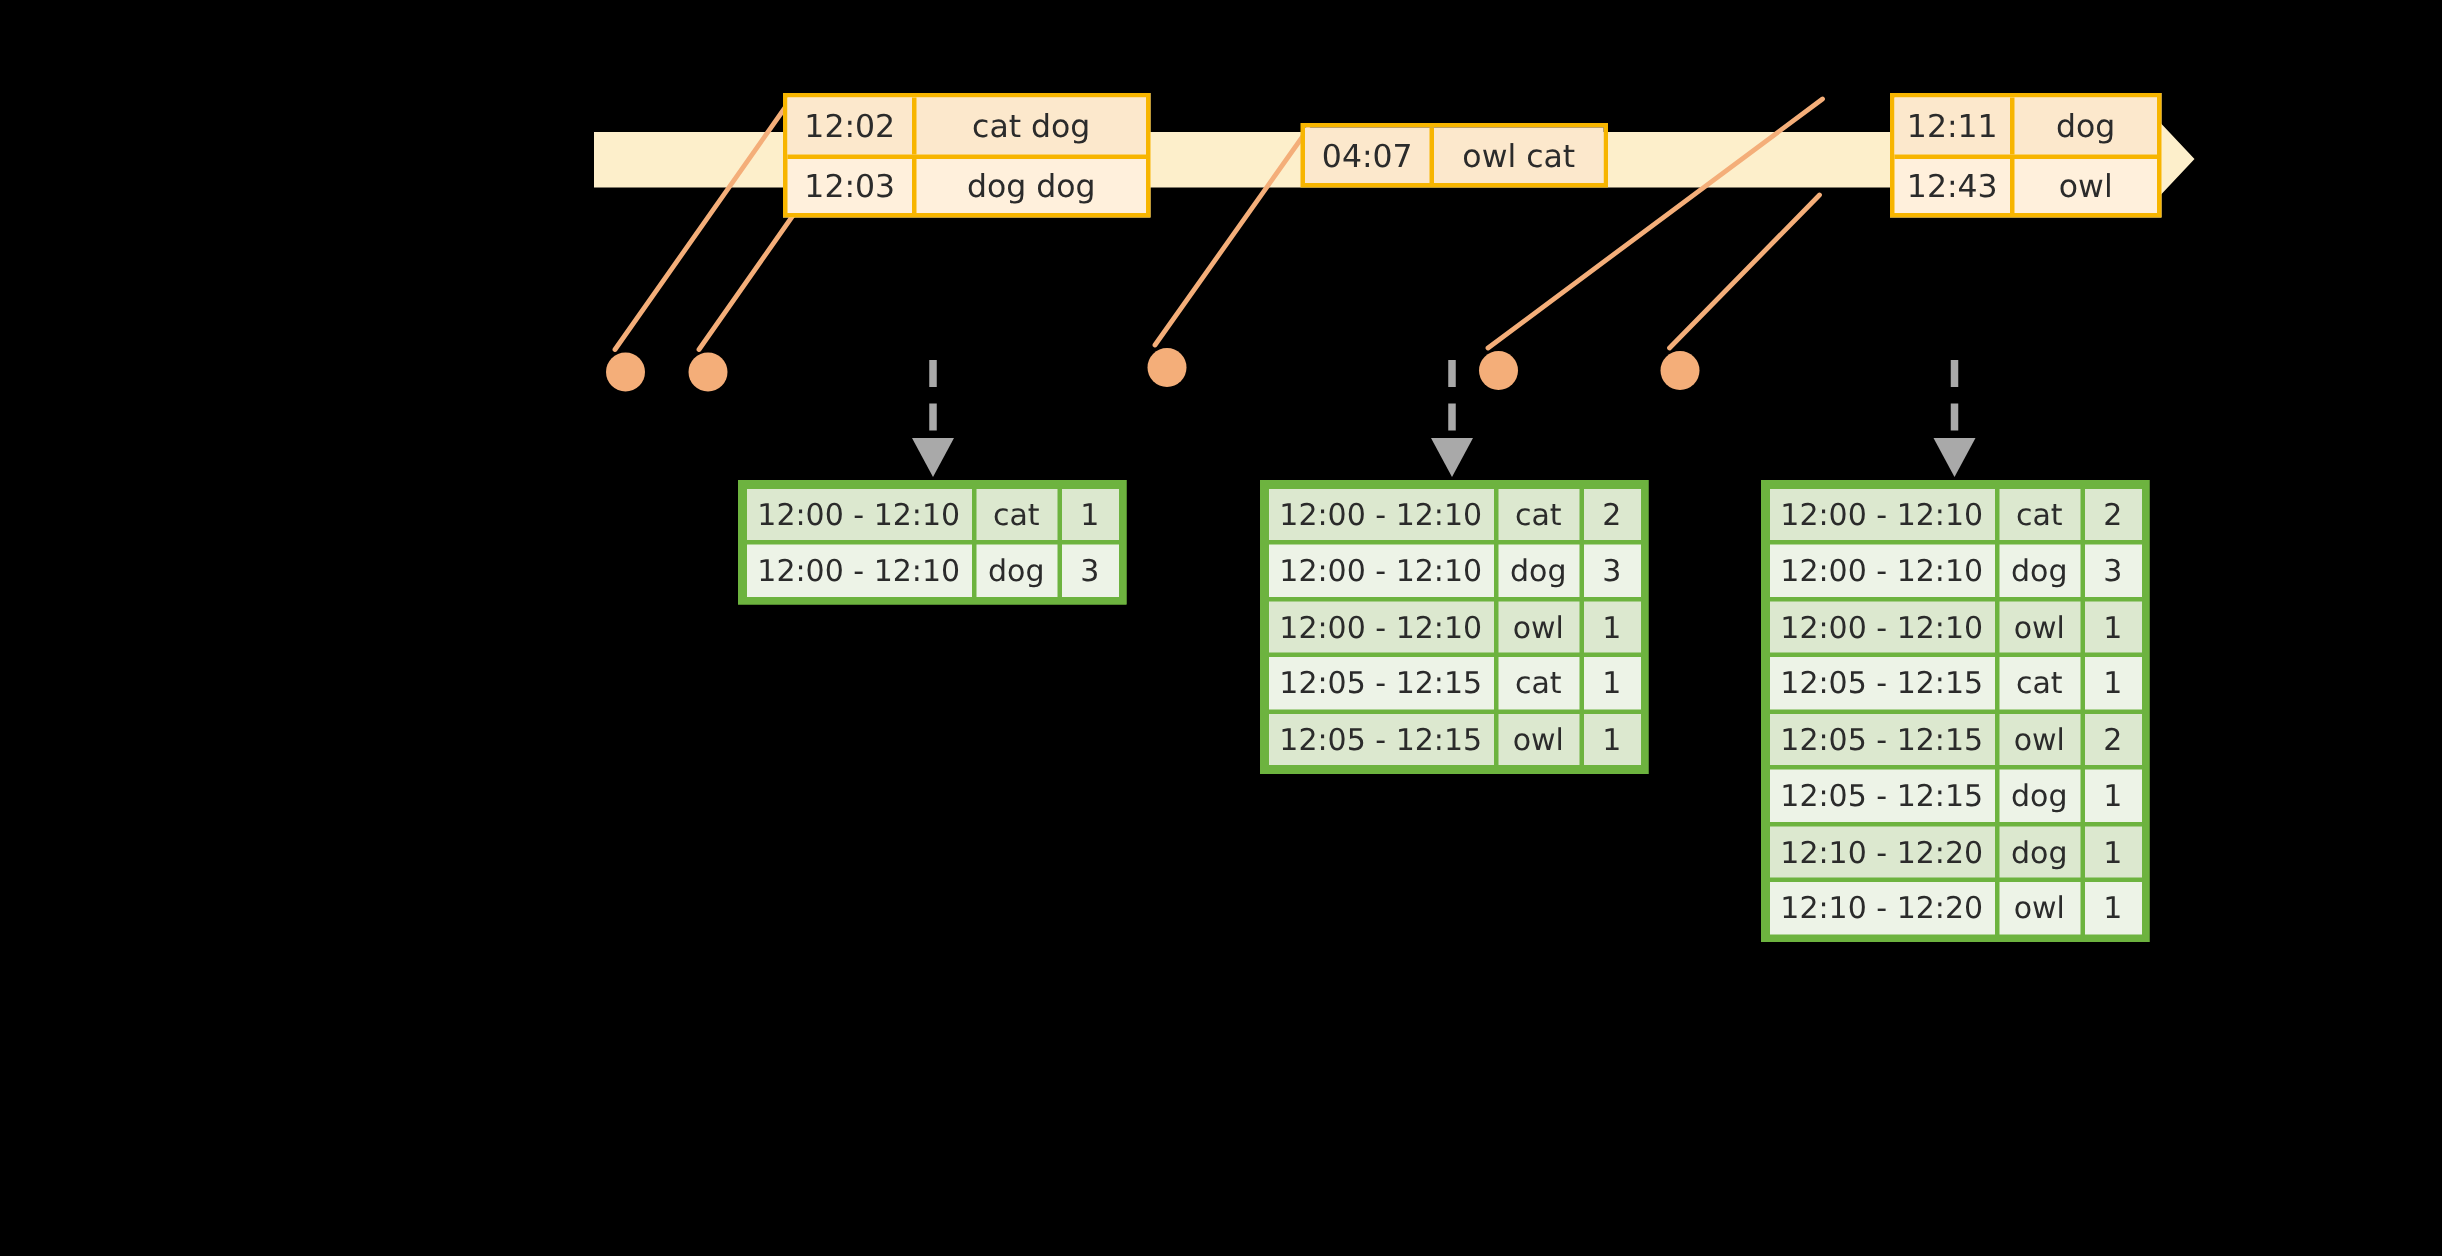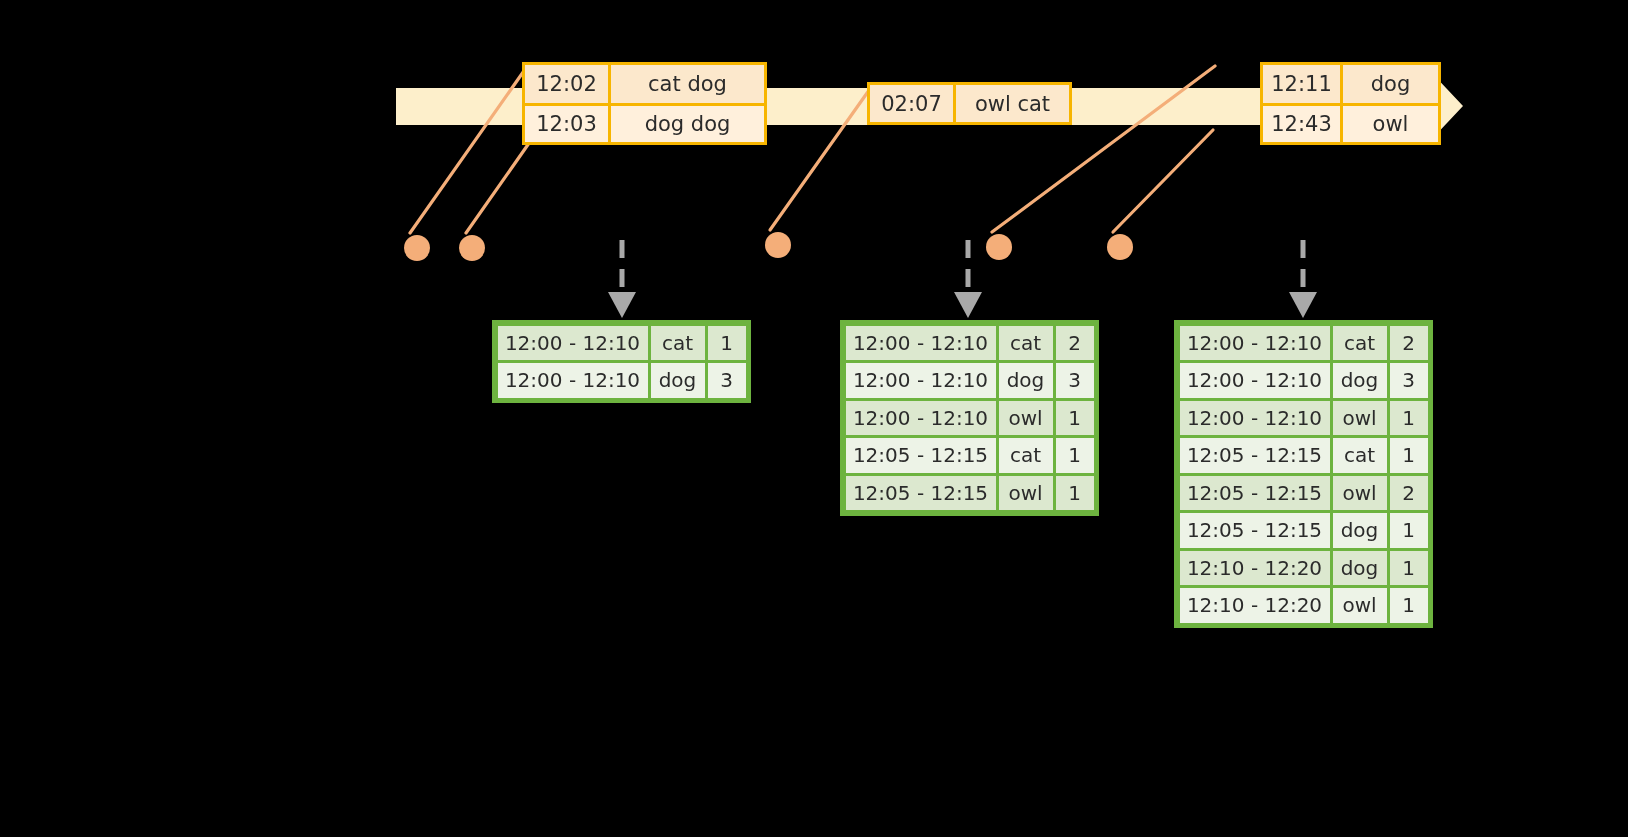--- a/index.html
+++ b/index.html
@@ -153,21 +153,21 @@
       <div class="ev-words">cat dog</div>
     </div>
     <div class="event-row">
       <div class="ev-time" style="width:86px;">12:03</div>
       <div class="ev-words">dog dog</div>
     </div>
   </div>
 
   <div class="event-box" style="left:867px; top:82px; width:205px; height:43px;">
     <div class="event-row alt">
-      <div class="ev-time" style="width:86px;">02:07</div>
+      <div class="ev-time" style="width:86px;">04:07</div>
       <div class="ev-words">owl cat</div>
     </div>
   </div>
 
   <div class="event-box" style="left:1260px; top:62px; width:181px; height:83px;">
     <div class="event-row alt">
       <div class="ev-time" style="width:80px;">12:11</div>
       <div class="ev-words">dog</div>
     </div>
     <div class="event-row">

